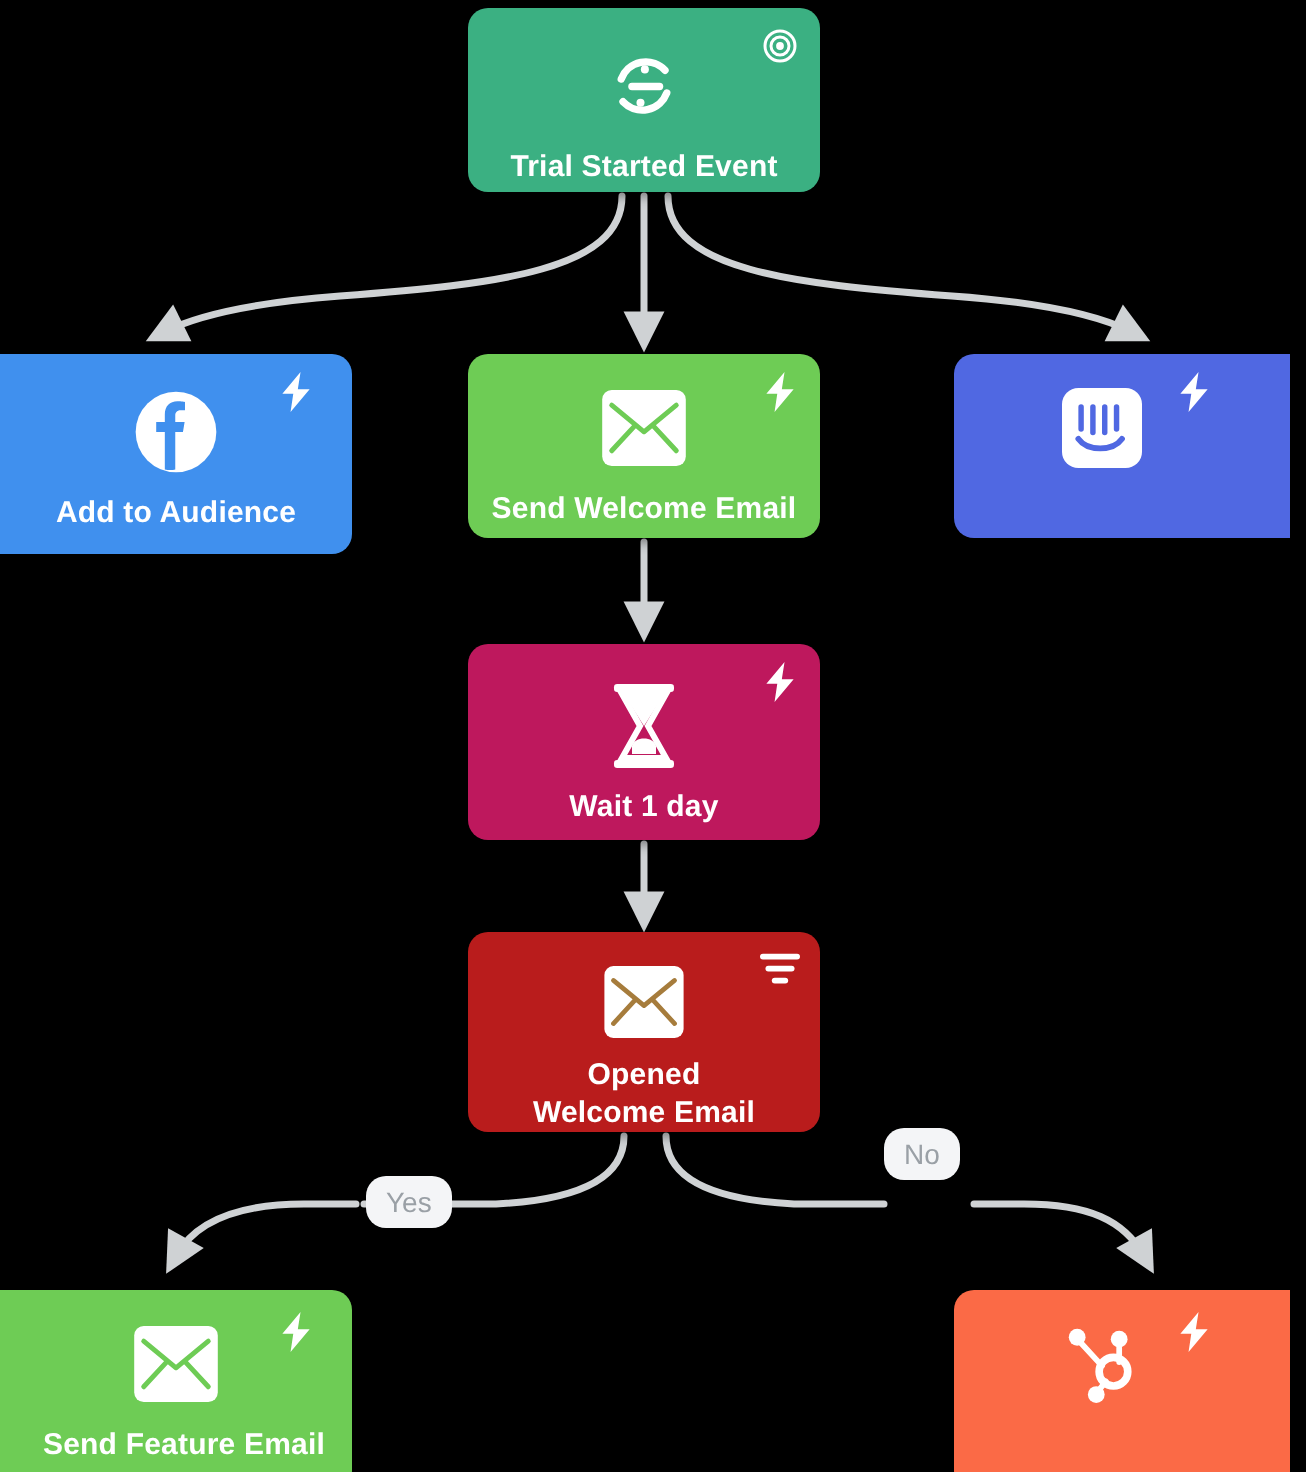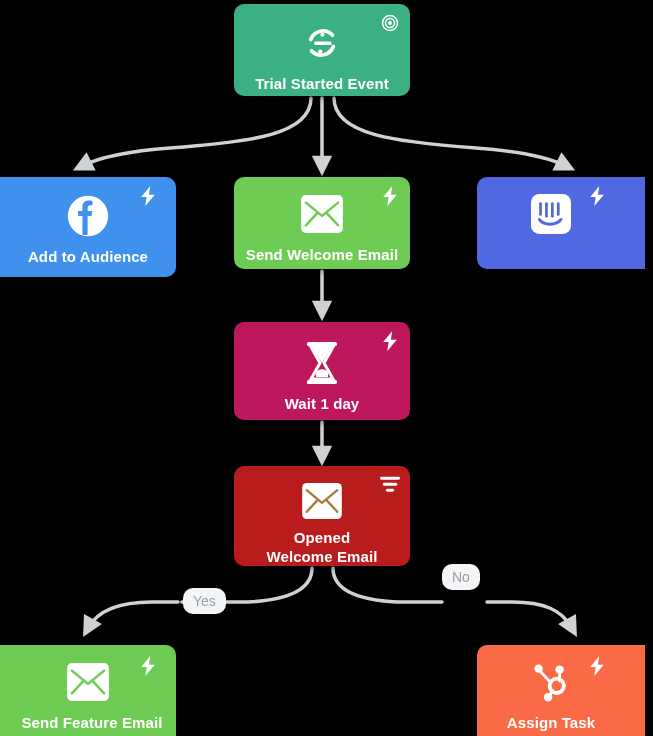--- a/index.html
+++ b/index.html
@@ -234,19 +234,18 @@
       <svg width="42" height="42" viewBox="0 0 44 44">
         <circle cx="9" cy="8" r="4.4" fill="#ffffff"></circle>
         <circle cx="31" cy="9" r="4.4" fill="#ffffff"></circle>
         <circle cx="19" cy="38" r="4.4" fill="#ffffff"></circle>
         <path d="M11 11 L22 23" stroke="#ffffff" stroke-width="3" stroke-linecap="round"></path>
         <path d="M31 13.5 L31 21" stroke="#ffffff" stroke-width="3" stroke-linecap="round"></path>
         <path d="M21 35 L24 31" stroke="#ffffff" stroke-width="3" stroke-linecap="round"></path>
         <circle cx="28" cy="26" r="7.5" fill="none" stroke="#ffffff" stroke-width="4"></circle>
       </svg>
     </div>
-    <div class="node-label" style="margin-right:40px;">Assign Task</div>
   </div>
 
   <div class="edge-label" style="left:183px; top:588px;">Yes</div>
   <div class="edge-label" style="left:442px; top:564px;">No</div>
 
 </div>
 
 </body></html>

